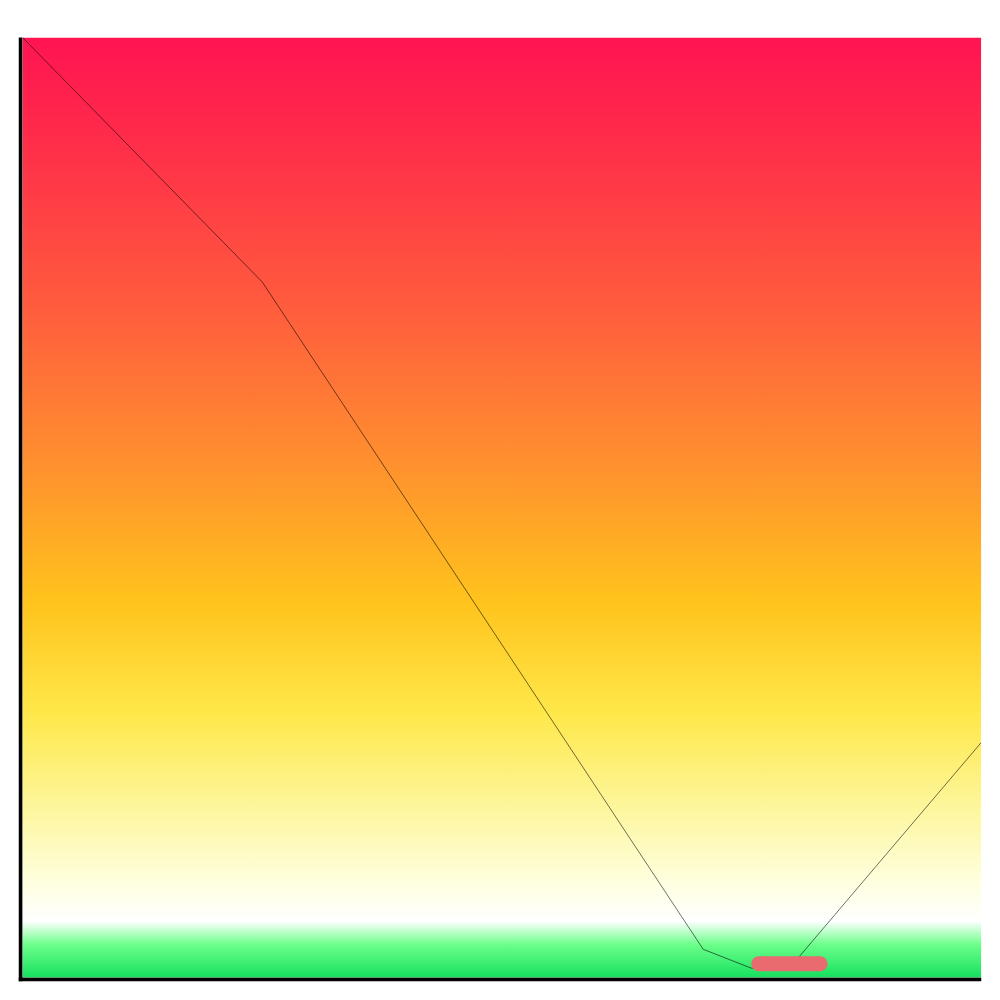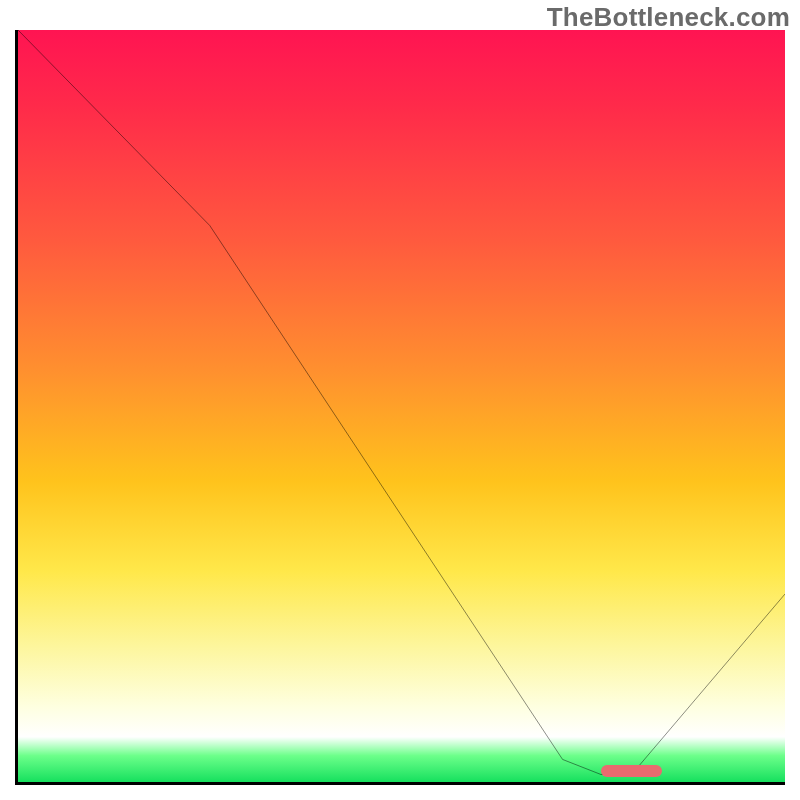--- a/index.html
+++ b/index.html
@@ -66,21 +66,20 @@
     position: absolute;
     height: 12px;
     border-radius: 6px;
     background: #e96a6f;
   }
 </style>
 </head>
 <body>
 
 <div class="frame">
-  <div class="watermark">TheBottleneck.com</div>
 
   <div class="plot">
     <div class="gradient"></div>
 
     <svg class="curve" viewBox="0 0 100 100" preserveAspectRatio="none">
       <path d="M0.00 0.00 L25.00 26.00 L71.00 97.00 L76.00 99.00 L80.00 99.00 L100.00 75.00" stroke="#000" stroke-width="0.45" fill="none" vector-effect="non-scaling-stroke"></path>
     </svg>
 
     <div class="marker" style="left: 76%; width: 8%; bottom: 0.7%; background: rgb(233, 106, 111);"></div>
   </div>

